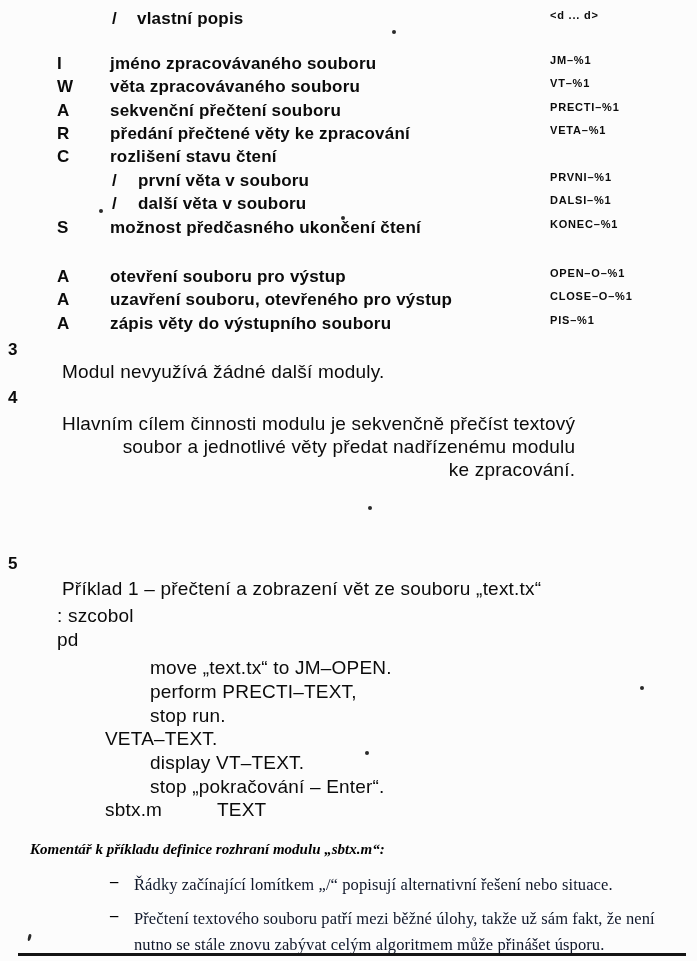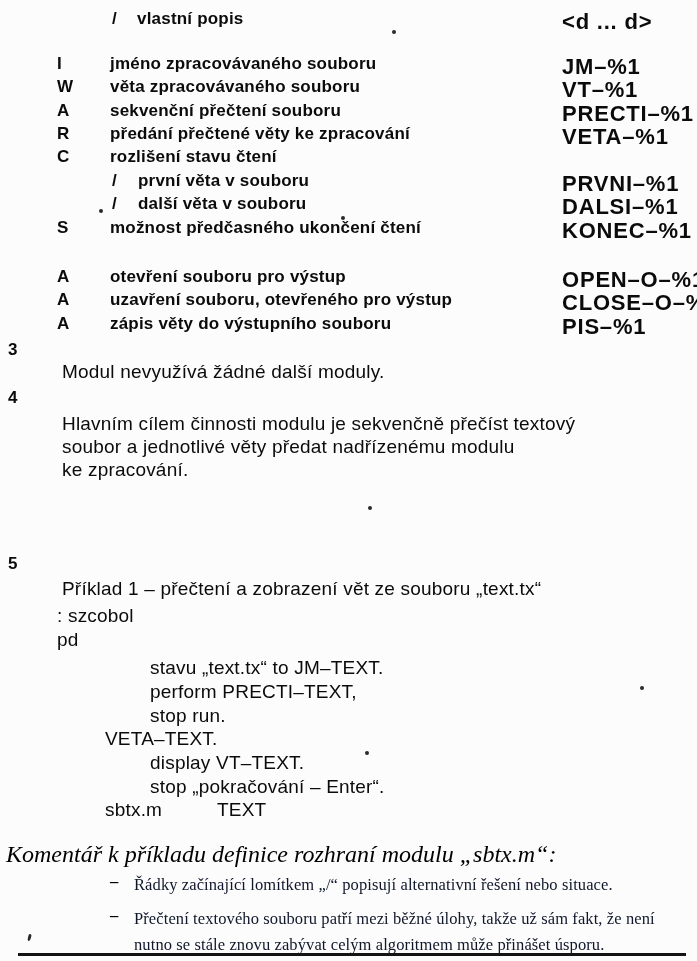--- a/index.html
+++ b/index.html
@@ -2,34 +2,34 @@
 <html><head>
 <meta charset="utf-8">
 <style>
   html,body { margin:0; padding:0; background:#e8e8e8; }
   .page {
     position:relative; width:697px; height:961px; margin:0 auto;
     background:#fcfcfc; overflow:hidden;
     font-family:"Liberation Sans", sans-serif; color:#0b0b0b;
   }
   .t  { position:absolute; font-weight:normal; font-size:19px; line-height:21px; white-space:pre; letter-spacing:0.2px; }
-  .ml { line-height:23px; }                 
+  .ml { line-height:23px;text-align:right; }                 
   .row { position:absolute; left:0; right:0; height:23px; }
   .row .c1 { position:absolute; left:57px;  font-weight:bold; font-size:17px; white-space:pre; }
   .row .c2 { position:absolute; left:110px; font-weight:bold; font-size:17px; white-space:pre; letter-spacing:0.2px; }
-  .row .c3 { position:absolute; left:562px; font-weight:bold; font-size:22px; white-space:pre; letter-spacing:0.8px; }
+  .row .c3 { position:absolute; left:550px; font-weight:bold; font-size:11px; white-space:pre; letter-spacing:0.8px; }
   .row.indent .c1 { left:112px; }
   .row.indent .c2 { left:138px; }
   .secnum { position:absolute; left:8px; font-weight:bold; font-size:17px; }
   .ci0 { left:57px; }
   .ci1 { left:105px; }
   .ci2 { left:150px; }
   .serif-head {
-    position:absolute; left:6px; font-family:"Liberation Serif", serif;
-    font-style:italic; font-weight:normal; font-size:24px; white-space:pre; color:#000;
+    position:absolute; left:30px; font-family:"Liberation Serif", serif;
+    font-style:italic; font-weight:bold; font-size:15px; white-space:pre; color:#000;
   }
   .bullet-dash {
     position:absolute; left:110px; font-family:"Liberation Serif", serif;
     font-size:16.5px; font-weight:bold; color:#000;
   }
   .bullet-text {
     position:absolute; left:134px; font-family:"Liberation Serif", serif;
     font-size:16.5px; line-height:26px; white-space:pre; color:#0f172a; letter-spacing:0.1px;
   }
   .rule { position:absolute; left:18px; top:953px; width:668px; height:3px; background:#141414; }
@@ -110,21 +110,21 @@
   <span class="secnum" style="top:388px">4</span>
   <div class="t ml" style="left:62px; top:412px">Hlavním cílem činnosti modulu je sekvenčně přečíst textový
 soubor a jednotlivé věty předat nadřízenému modulu
 ke zpracování.</div>
 
   <span class="secnum" style="top:554px">5</span>
   <div class="t" style="left:62px; top:578px">Příklad 1 – přečtení a zobrazení vět ze souboru „text.tx“</div>
 
   <div class="t ci0" style="top:605px">: szcobol</div>
   <div class="t ci0" style="top:629px">pd</div>
-  <div class="t ci2" style="top:657px">stavu „text.tx“ to JM–TEXT.</div>
+  <div class="t ci2" style="top:657px">move „text.tx“ to JM–OPEN.</div>
   <div class="t ci2" style="top:681px">perform PRECTI–TEXT,</div>
   <div class="t ci2" style="top:705px">stop run.</div>
   <div class="t ci1" style="top:728px">VETA–TEXT.</div>
   <div class="t ci2" style="top:776px">stop „pokračování – Enter“.</div>
   <div class="t ci2" style="top:752px">display VT–TEXT.</div>
   <div class="t ci1" style="top:799px">sbtx.m</div>
   <div class="t" style="left:217px; top:799px">TEXT</div>
 
   <div class="serif-head" style="top:841px">Komentář k příkladu definice rozhraní modulu „sbtx.m“:</div>
 

